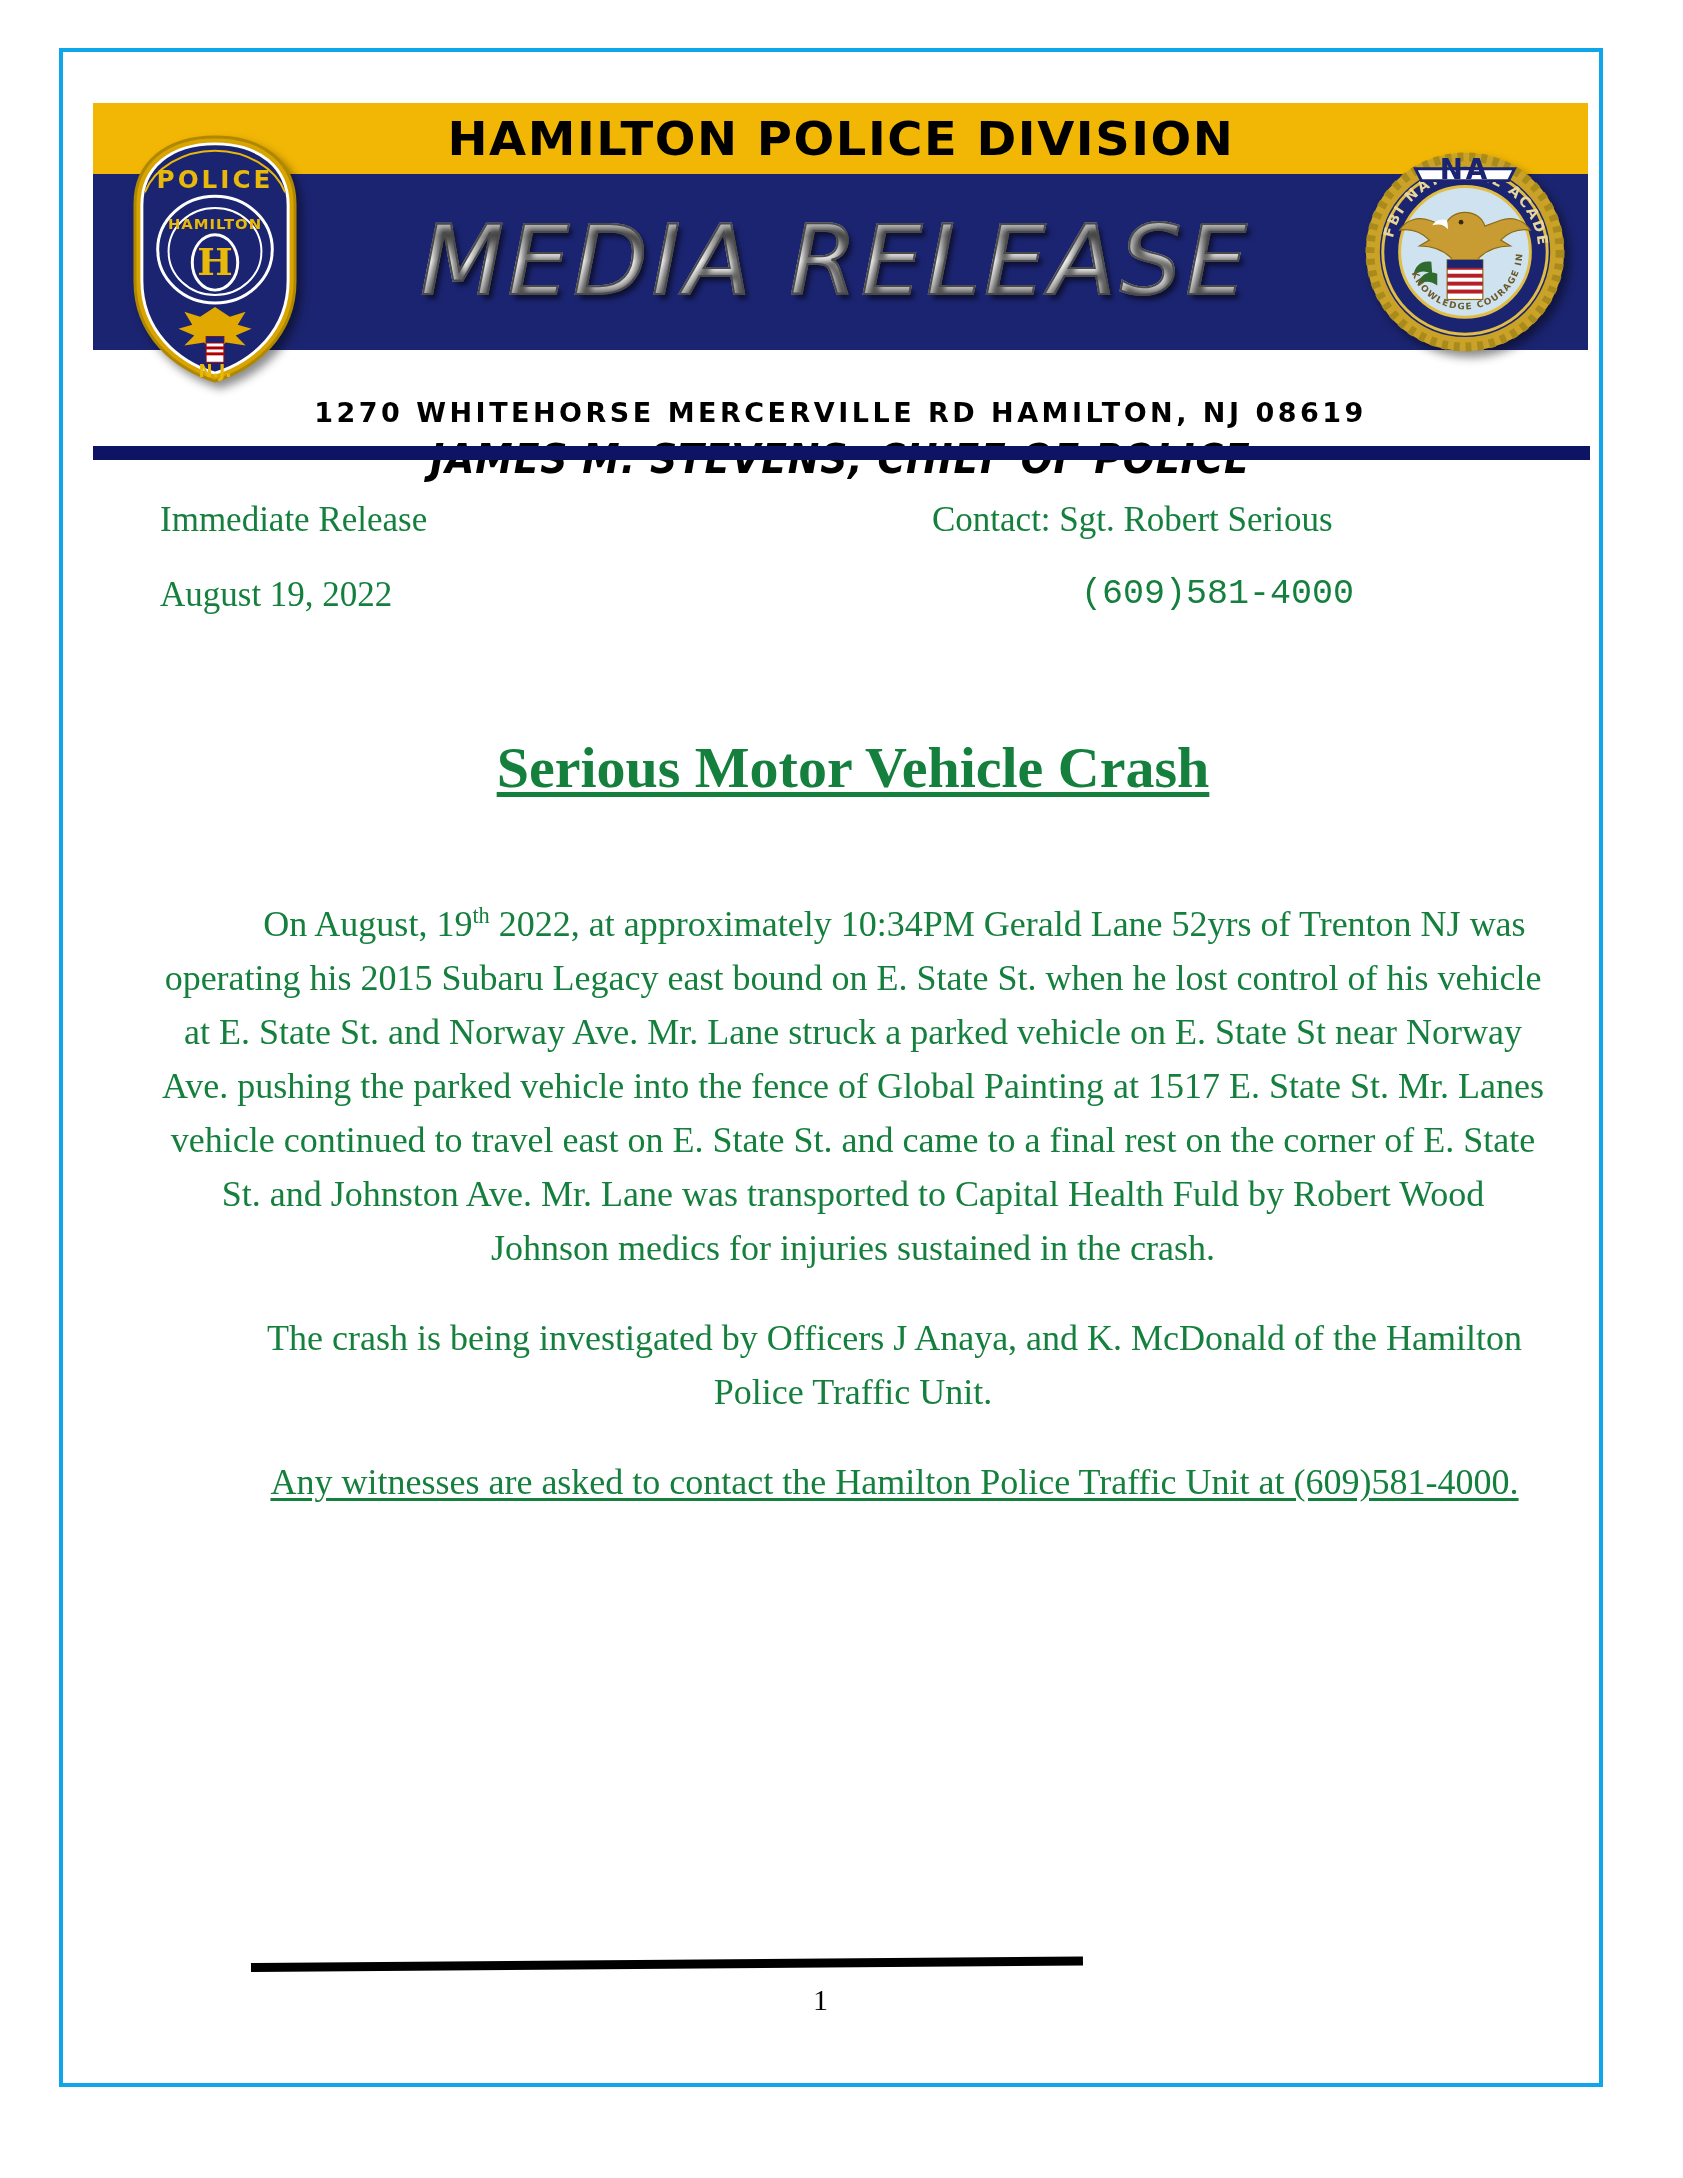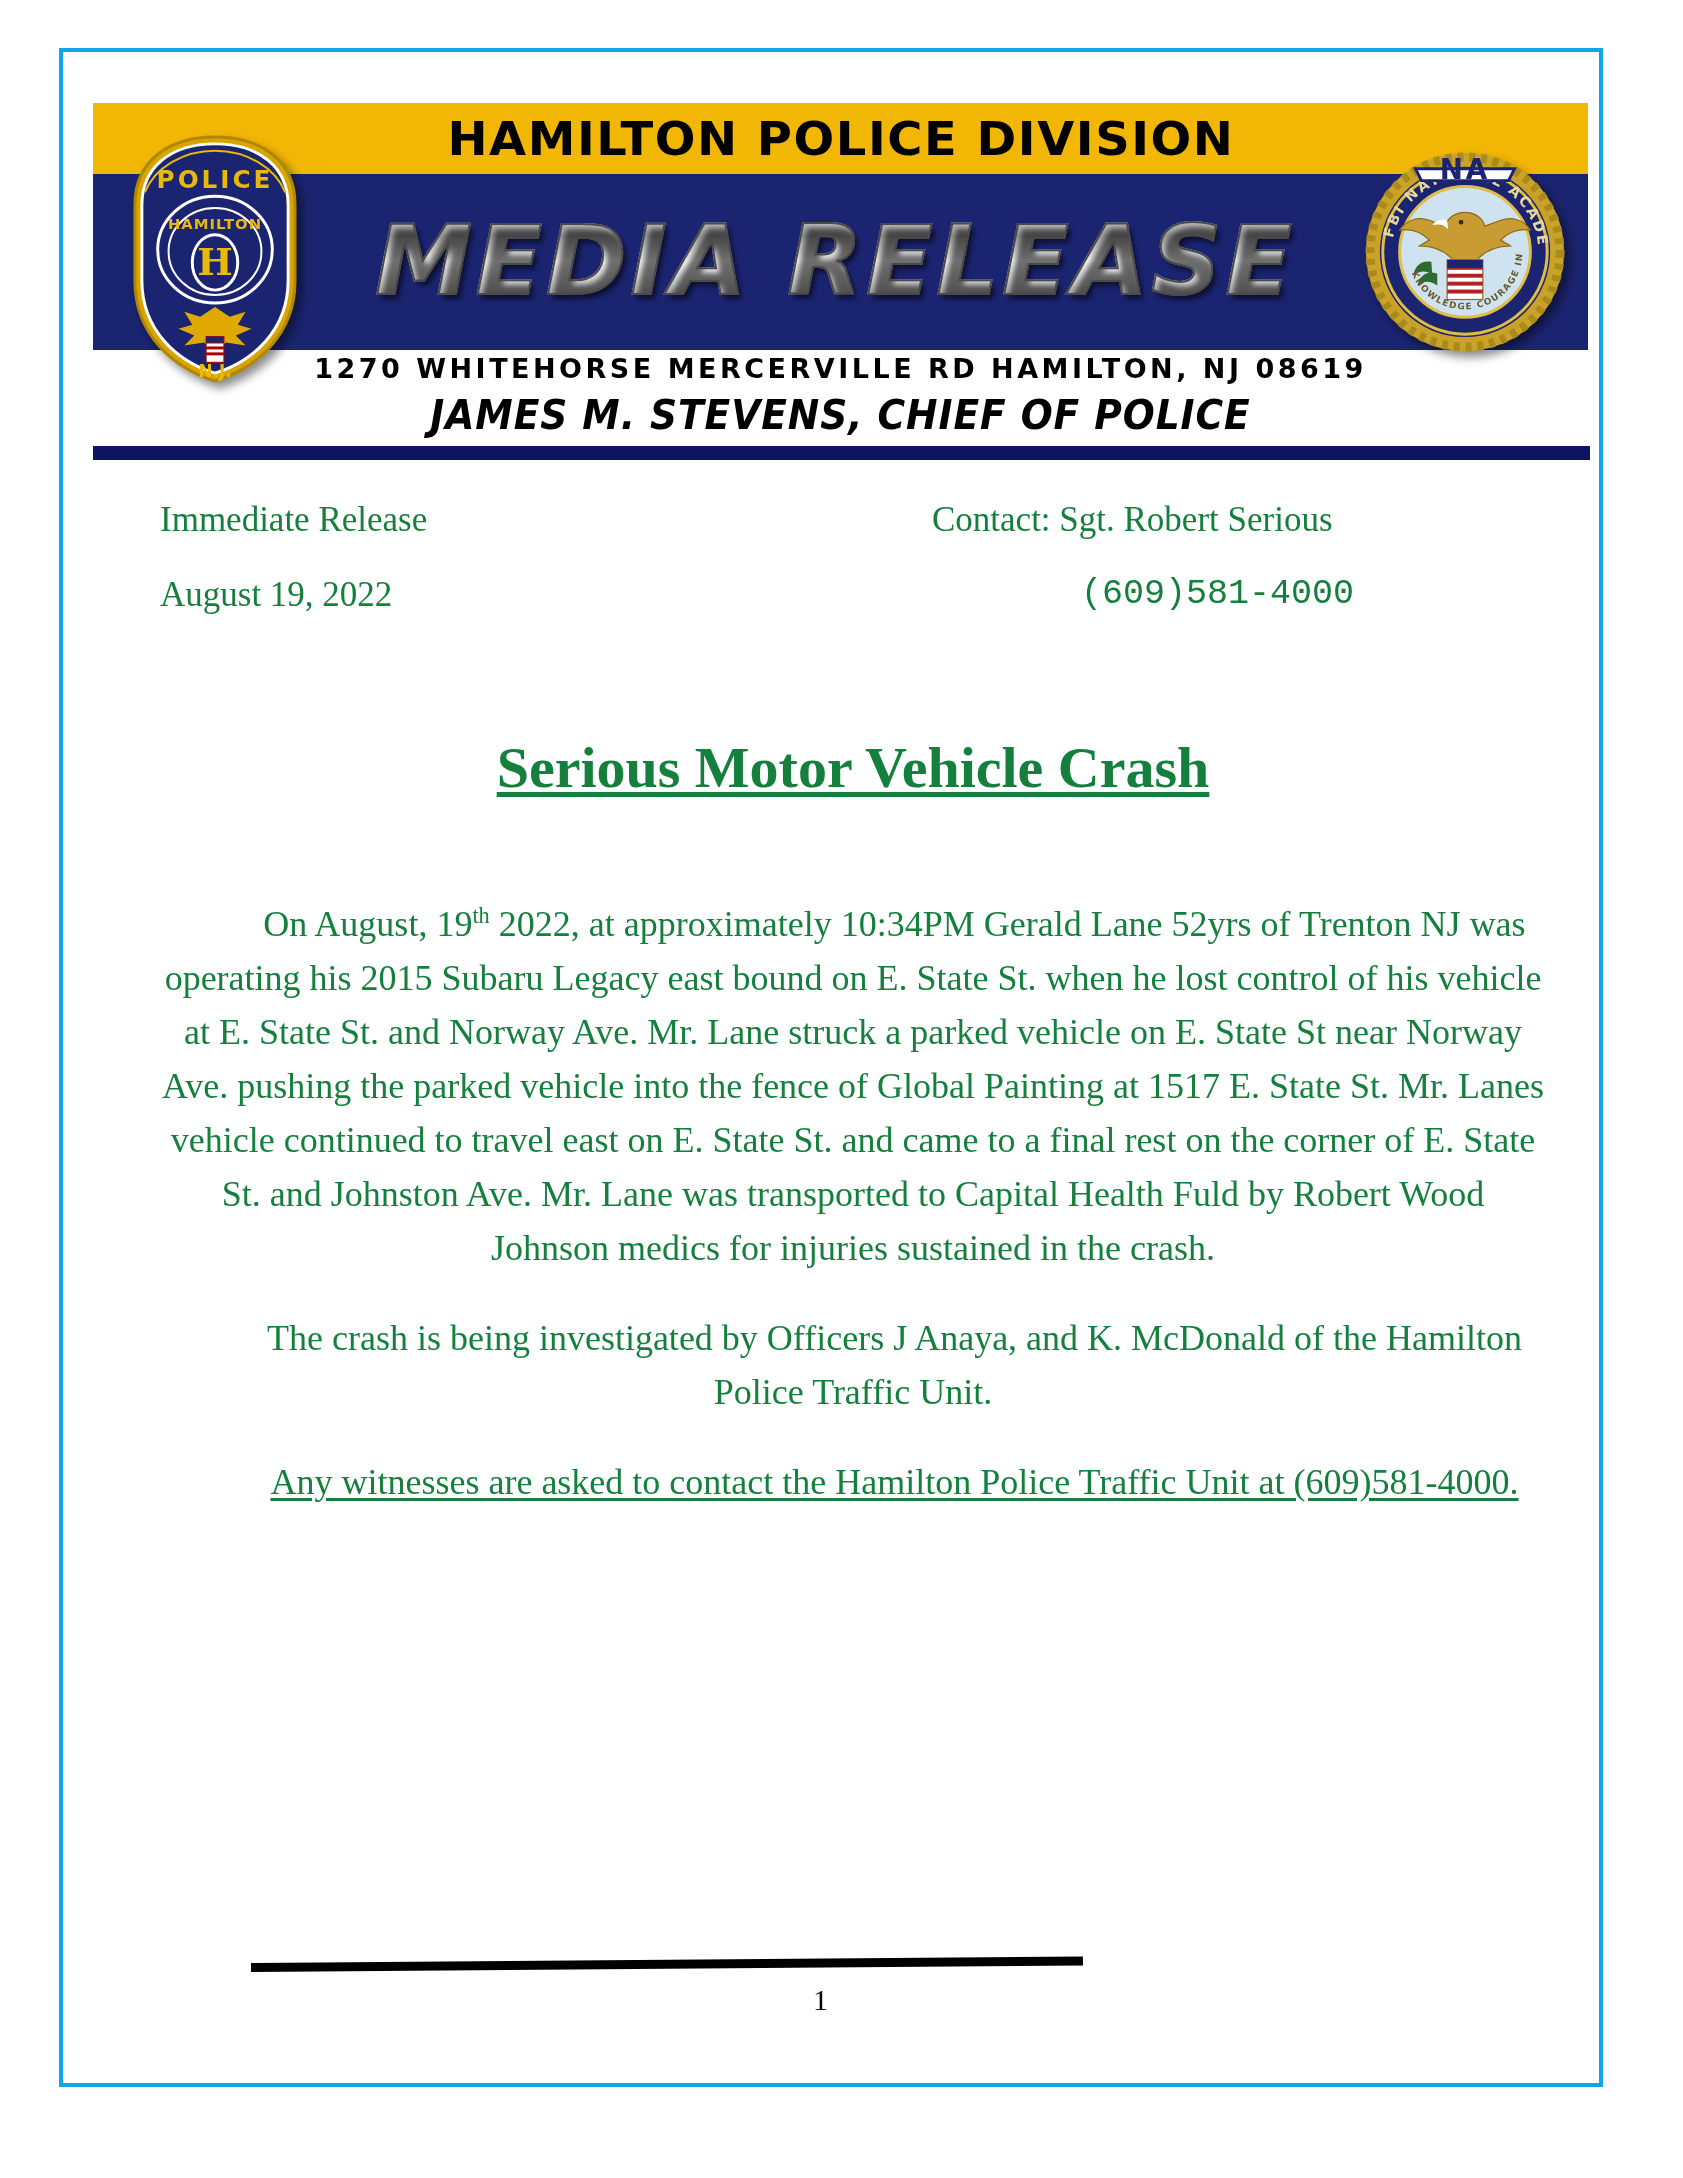--- a/index.html
+++ b/index.html
@@ -75,21 +75,21 @@
     transform-origin: center;
     white-space: nowrap;
   }
   .banner-sub {
     position: absolute;
     left: 208px;
     top: 79px;
     width: 1069px;
     text-align: center;
     font-family: "DejaVu Sans", sans-serif;
-    font-weight: 700;
+    font-weight: 400;
     font-style: italic;
     font-size: 97px;
     line-height: 158px;
     letter-spacing: 4px;
     white-space: nowrap;
     background: linear-gradient(180deg,
       #ffffff 0%, #e6e6e6 16%, #9a9a9a 34%,
       #f4f4f4 50%, #c9c9c9 64%, #7d7d7d 82%, #d8d8d8 100%);
     -webkit-background-clip: text;
     background-clip: text;
@@ -127,20 +127,21 @@
     text-align: center;
   }
   .addr-line {
     font-family: "DejaVu Sans", sans-serif;
     font-weight: 900;
     font-size: 27px;
     letter-spacing: 3.5px;
     color: #000000;
     line-height: 40px;
     white-space: nowrap;
+    margin-top: 44px;
   }
   .chief-line {
     font-family: "DejaVu Sans", sans-serif;
     font-weight: 900;
     font-style: italic;
     font-size: 40px;
     letter-spacing: 1px;
     color: #000000;
     line-height: 53px;
     transform: scaleX(0.94);

